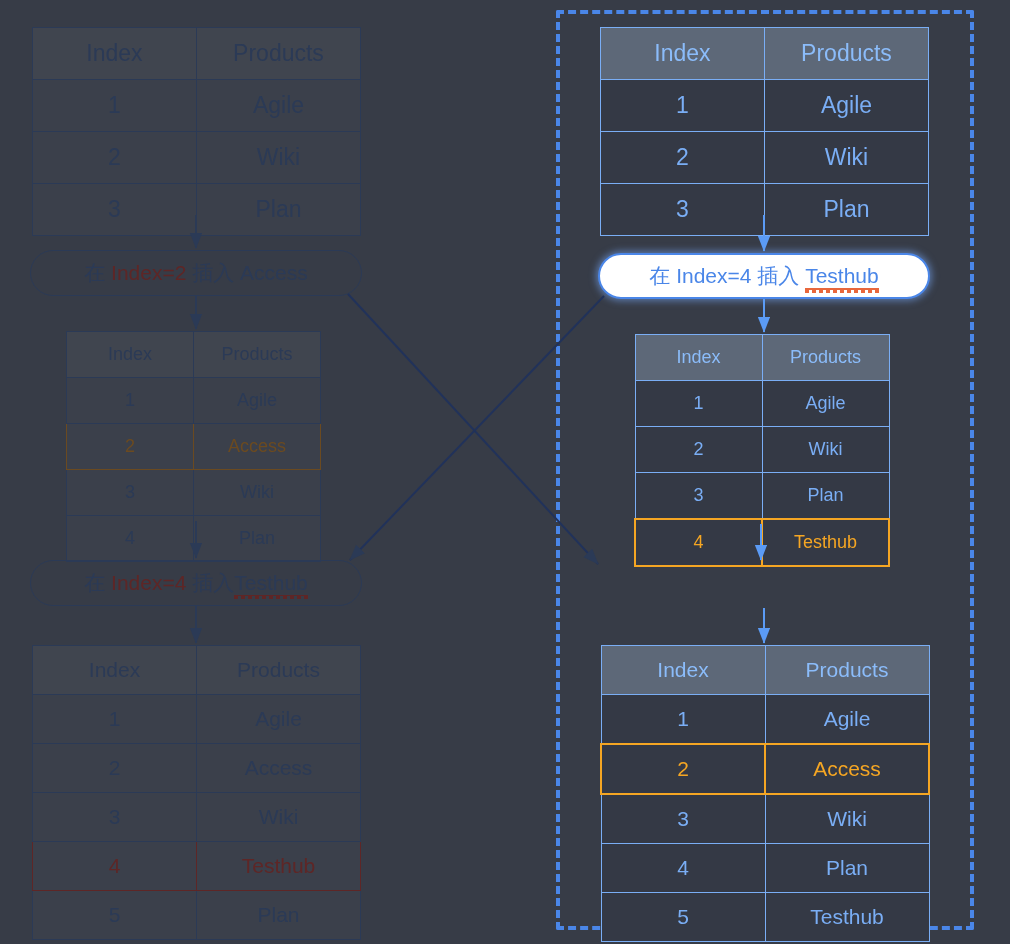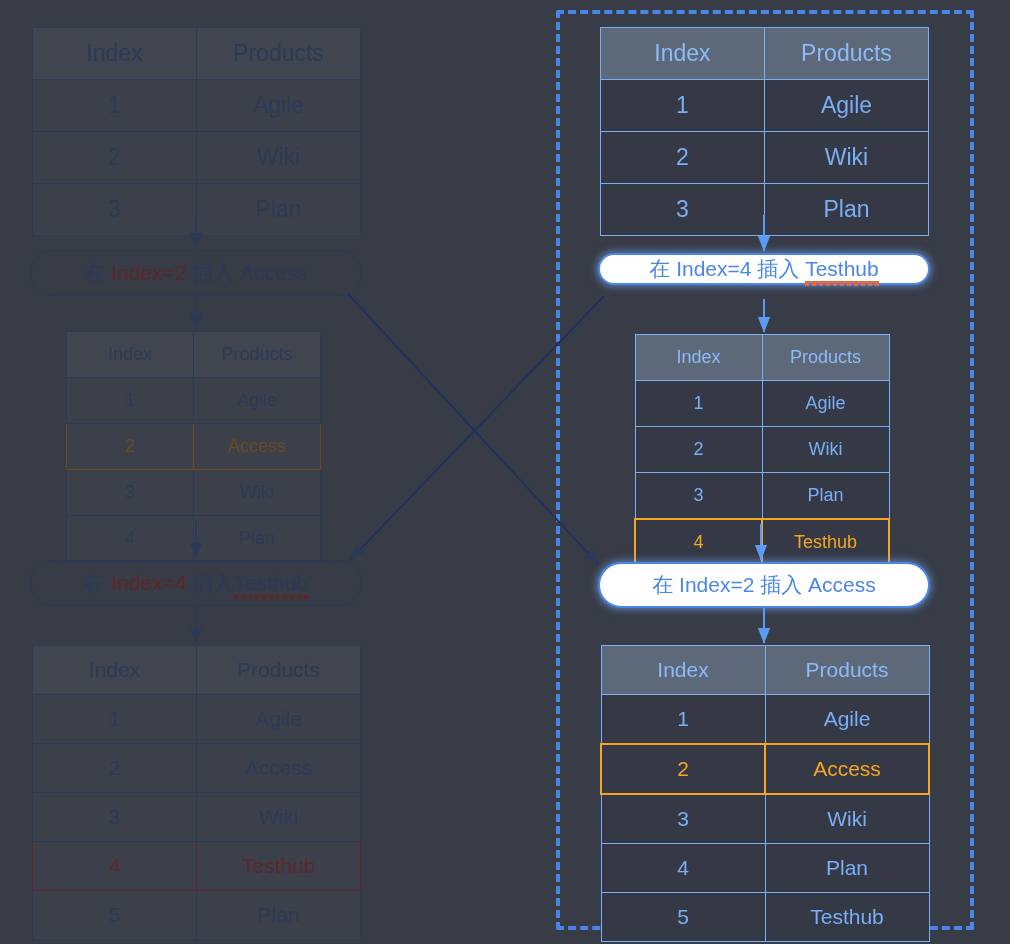--- a/index.html
+++ b/index.html
@@ -240,21 +240,21 @@
           <td>2</td>
           <td>Wiki</td>
         </tr>
         <tr style="height: 46px;">
           <td>3</td>
           <td>Plan</td>
         </tr>
       </tbody>
   </table>
 
-  <div class="pill active" style="left:598px;top:253px;width:332px;height:32px;font-size:21px;">
+  <div class="pill active" style="left:598px;top:253px;width:332px;height:46px;font-size:21px;">
     <span>
       <span>在 </span><span>Index=4</span><span> 插入 </span><span class="u-dot">Testhub</span>
     </span>
   </div>
 
   <table class="tbl active" style="left: 634px; top: 334px; width: 254px; font-size: 18px;">
     <colgroup>
         <col style="width:127px">
         <col style="width:127px">
       </colgroup>
@@ -275,25 +275,20 @@
           <td>3</td>
           <td>Plan</td>
         </tr>
         <tr class="mark" style="height: 38px;">
           <td>4</td>
           <td>Testhub</td>
         </tr>
       </tbody>
   </table>
 
-  <div class="pill active" style="left:598px;top:562px;width:332px;height:46px;font-size:21px;">
-    <span>
-      <span>在 </span><span>Index=2</span><span> 插入 </span><span>Access</span>
-    </span>
-  </div>
 
   <table class="tbl active" style="left: 600px; top: 645px; width: 328px; font-size: 21px;">
     <colgroup>
         <col style="width:164px">
         <col style="width:164px">
       </colgroup>
     <tbody>
         <tr class="hdr" style="height: 46px;">
           <td>Index</td>
           <td>Products</td>

